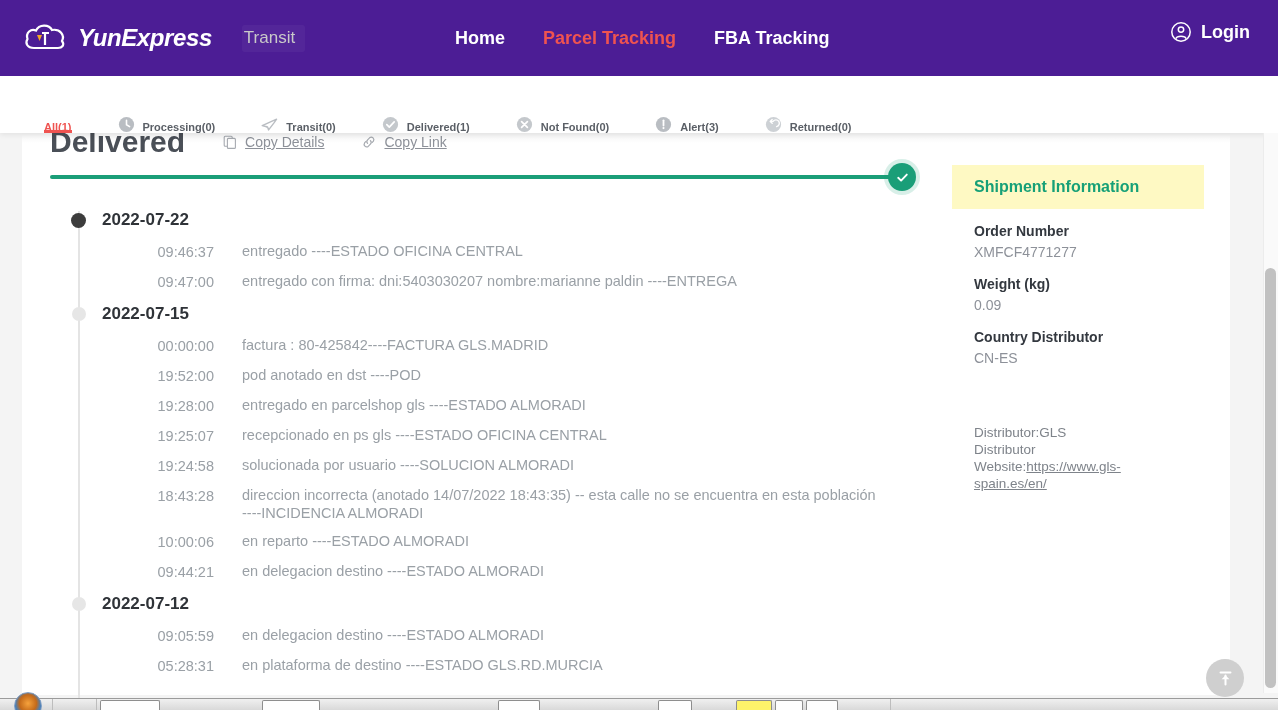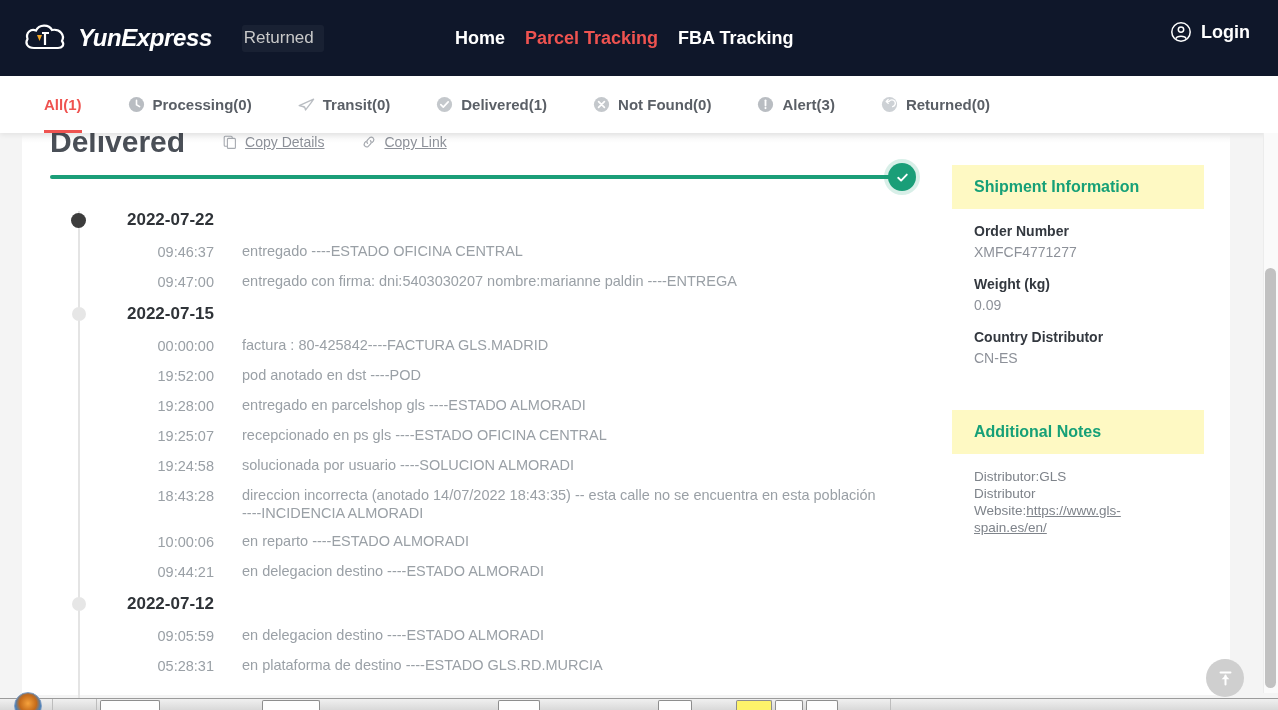--- a/index.html
+++ b/index.html
@@ -7,60 +7,60 @@
     width: 1278px; height: 710px;
     overflow: hidden;
     font-family: "Liberation Sans", sans-serif;
     background: #ffffff;
   }
 
   
   .topnav {
     position: absolute; top: 0; left: 0;
     width: 1278px; height: 76px;
-    background: #0f172a;
+    background: #4c1d95;
     display: flex; align-items: center;
     z-index: 40;
   }
   .brand { display: flex; align-items: center; margin-left: 24px; }
   .brand-logo { width: 46px; height: 34px; margin-right: 8px; flex: none; }
   .brand-name {
     color: #ffffff; font-size: 24px; font-weight: bold;
     font-style: italic; letter-spacing: -0.4px;
   }
   .feedback {
     margin-left: 30px; color: #c9c9c9; font-size: 17px;
     padding: 3px 10px 4px 2px; border-radius: 3px;
     background: rgba(255,255,255,0.045);
   }
   .nav-center {
     position: absolute; left: 455px; top: 0; height: 76px;
-    display: flex; align-items: center; gap: 20px;
+    display: flex; align-items: center; gap: 38px;
   }
   .nav-link { color: #ffffff; font-size: 18px; font-weight: bold; white-space: nowrap; }
   .nav-link.active { color: #ef5350; }
   .nav-right {
     position: absolute; right: 28px; top: 0; height: 64px;
     display: flex; align-items: center; gap: 9px;
   }
   .user-icon { width: 22px; height: 22px; display: block; }
   .login-label { color: #ffffff; font-size: 18px; font-weight: bold; }
 
   
   .tabbar {
     position: absolute; top: 76px; left: 0;
     width: 1278px; height: 57px;
     background: #ffffff;
     display: flex; align-items: center;
     box-shadow: 0 2px 5px rgba(0,0,0,0.07);
     z-index: 30;
   }
   .tab {
-    display: flex; align-items: center; gap: 8px;
-    font-size: 15px; font-weight: bold; color: #5a5f66;
+    display: flex; align-items: flex-end; gap: 8px;
+    font-size: 11px; font-weight: bold; color: #5a5f66;
     white-space: nowrap; position: relative; height: 57px;
   }
   .tab:nth-child(1) { margin-left: 44px; }
   .tab + .tab { margin-left: 46px; }
   .tab.active { color: #ef5350; }
   .tab.active::after {
     content: ""; position: absolute; left: 0; right: 0; bottom: 0;
     height: 3px; background: #ef5350;
   }
   .tab-ico { width: 17px; height: 17px; display: block; flex: none; }
@@ -127,21 +127,21 @@
   }
   .tl-dot {
     position: absolute; left: 22px; top: 50%;
     margin-top: -7px;
     width: 14px; height: 14px; border-radius: 50%;
     background: #e6e6e6;
     z-index: 2;
   }
   .tl-dot.active { background: #3c3c3c; width: 15px; height: 15px; margin-top: -7.5px; left: 21px; }
   .tl-date {
-    margin-left: 77px;
+    margin-left: 52px;
     font-size: 17px; font-weight: bold; color: #2f3338;
   }
   .tl-event {
     display: flex; align-items: flex-start;
     padding: 5px 0 5px 0;
   }
   .tl-time {
     width: 164px; flex: none; text-align: right;
     font-size: 14.5px; color: #9aa0a6; line-height: 20px;
     padding-right: 0;
@@ -232,21 +232,21 @@
   <div class="brand">
     <span class="brand-logo">
       <svg viewBox="0 0 46 34" width="46" height="34">
         <path d="M10 27 C3 27 1 22 3.5 18 C1.5 12 7 7 12 9.5 C15 3 25 3 28 9 C36 7.5 41 14 38 20 C41 24 38 27 34 27 Z" fill="none" stroke="#ffffff" stroke-width="2.2"></path>
         <path d="M13 14 L18 14 L15.5 20 Z" fill="#f5a623"></path>
         <path d="M21 12 L21 24 M18 12 L25 12" stroke="#ffffff" stroke-width="2.2" fill="none"></path>
       </svg>
     </span>
     <span class="brand-name">YunExpress</span>
   </div>
-  <div class="feedback">Returned</div>
+  <div class="feedback">Transit</div>
 
   <div class="nav-center">
     <a class="nav-link">Home</a>
     <a class="nav-link active">Parcel Tracking</a>
     <a class="nav-link">FBA Tracking</a>
   </div>
 
   <div class="nav-right">
     <span class="user-icon">
       <svg viewBox="0 0 22 22" width="22" height="22">
@@ -448,21 +448,20 @@
           <div class="side-label">Order Number</div>
           <div class="side-value">XMFCF4771277</div>
           <div class="side-label">Weight (kg)</div>
           <div class="side-value">0.09</div>
           <div class="side-label">Country Distributor</div>
           <div class="side-value">CN-ES</div>
         </div>
       </div>
 
       <div class="side-panel">
-        <div class="side-head">Additional Notes</div>
         <div class="side-body">
           <div class="notes-text">
             <span>Distributor:GLS</span><br>
             <span>Distributor Website:</span><a class="notes-link">https://www.gls-spain.es/en/</a>
           </div>
         </div>
       </div>
 
     </div>
   </div>

